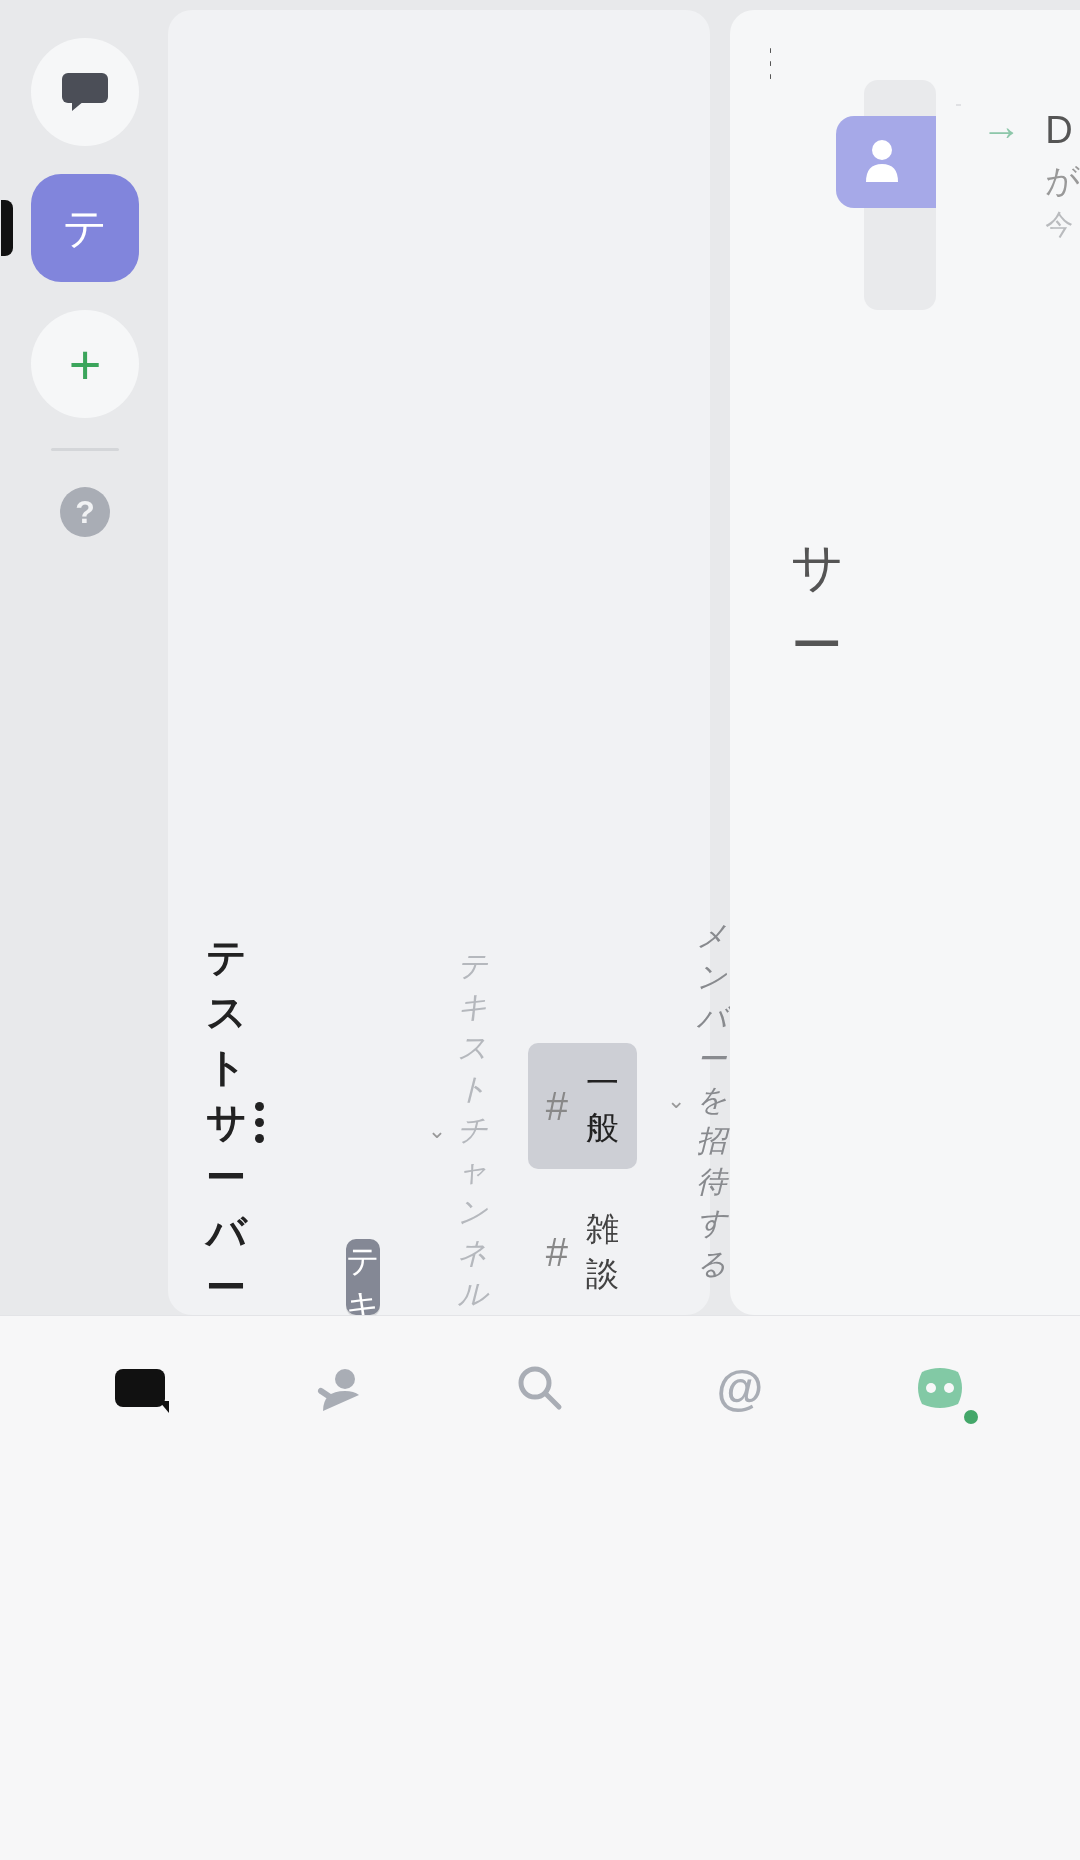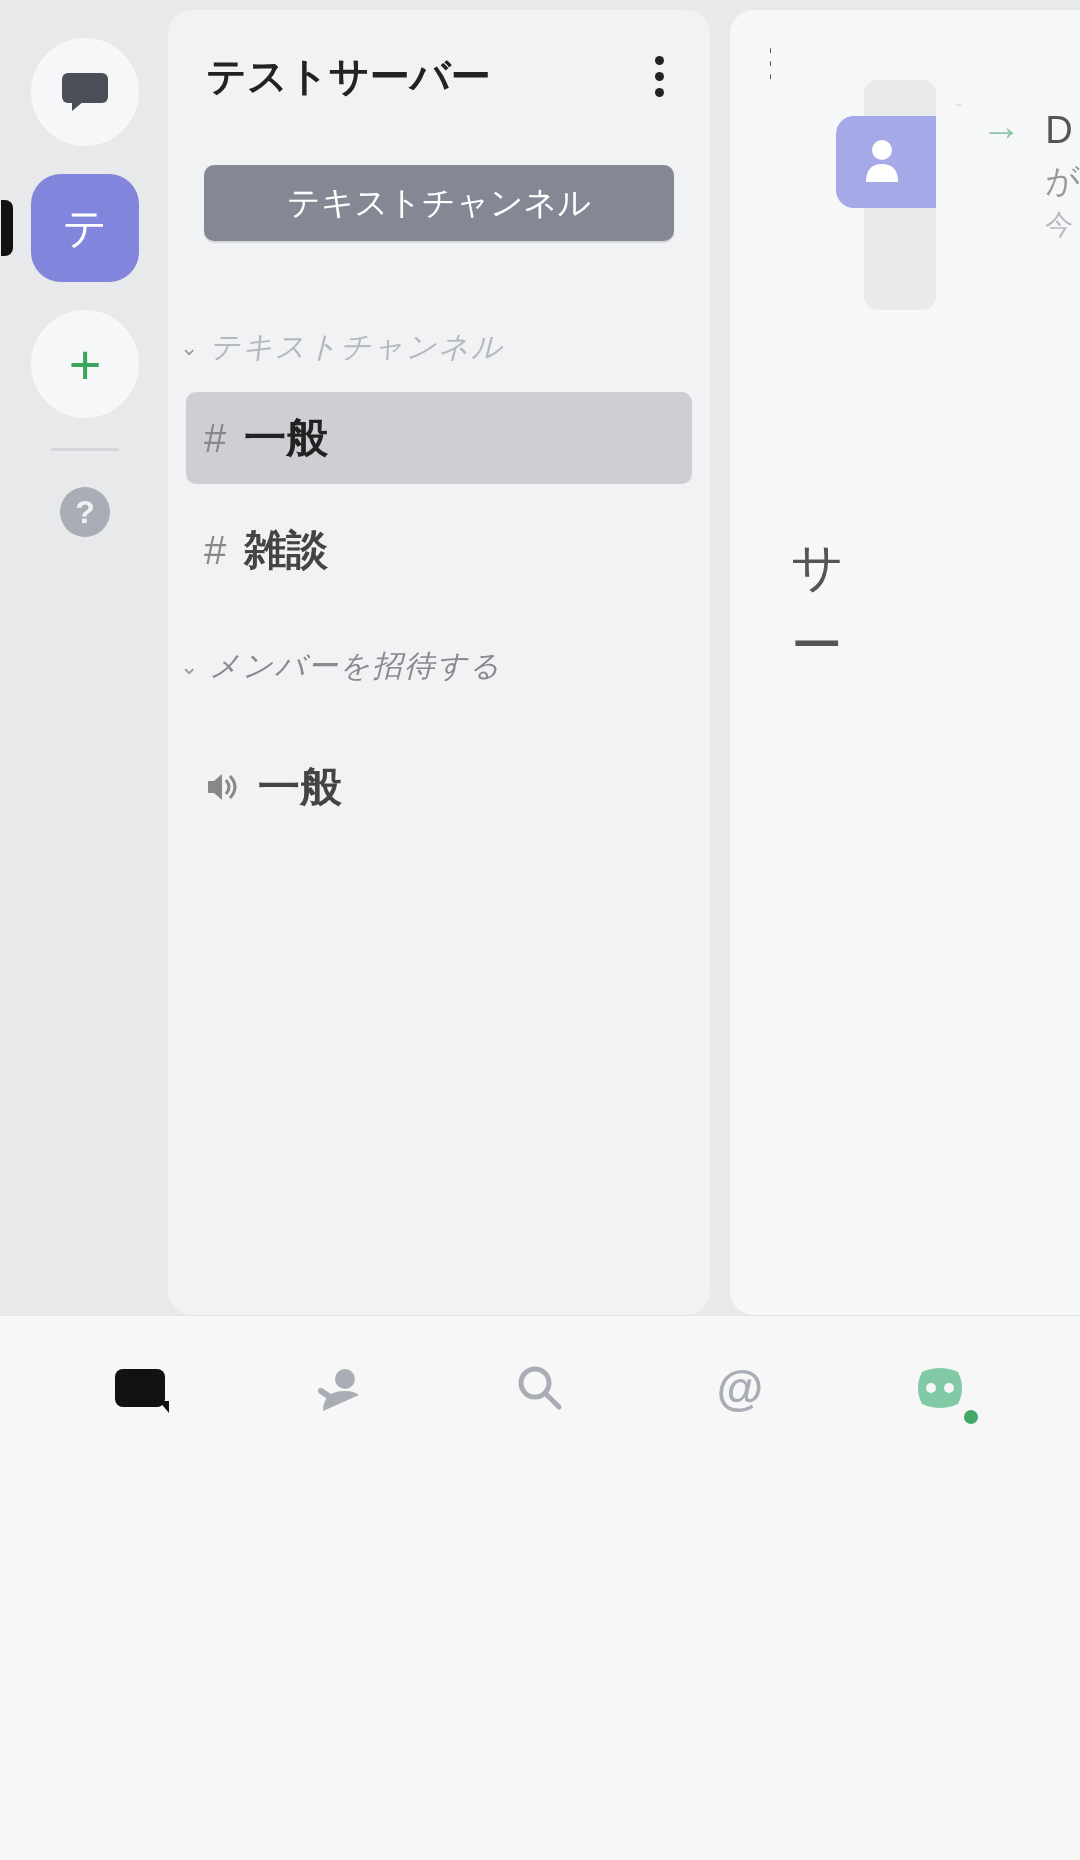--- a/index.html
+++ b/index.html
@@ -86,21 +86,22 @@
     }
     .channel-panel {
       position: absolute;
       left: 168px;
       top: 10px;
       width: 542px;
       height: 1305px;
       background: #f1f2f4;
       border-radius: 24px;
       display: flex;
-      flex-direction: column;
+      flex-direction: row;
+      align-items: flex-end;
     }
     .server-header {
       display: flex;
       align-items: center;
       justify-content: space-between;
       padding: 38px 38px 0 38px;
     }
     .server-name {
       font-size: 40px;
       font-weight: 600;
@@ -178,22 +179,22 @@
     .channel-item.active {
       background: #cdcfd5;
     }
     .channel-hash {
       color: #888;
       font-size: 40px;
       font-weight: 400;
     }
     .channel-name {
       color: #444;
-      font-size: 42px;
-      font-weight: 700;
+      font-size: 33px;
+      font-weight: 400;
     }
     .channel-item.active .channel-name {
       color: #222;
     }
     .voice-icon {
       color: #888;
     }
     .content-panel {
       position: absolute;
       left: 730px;

